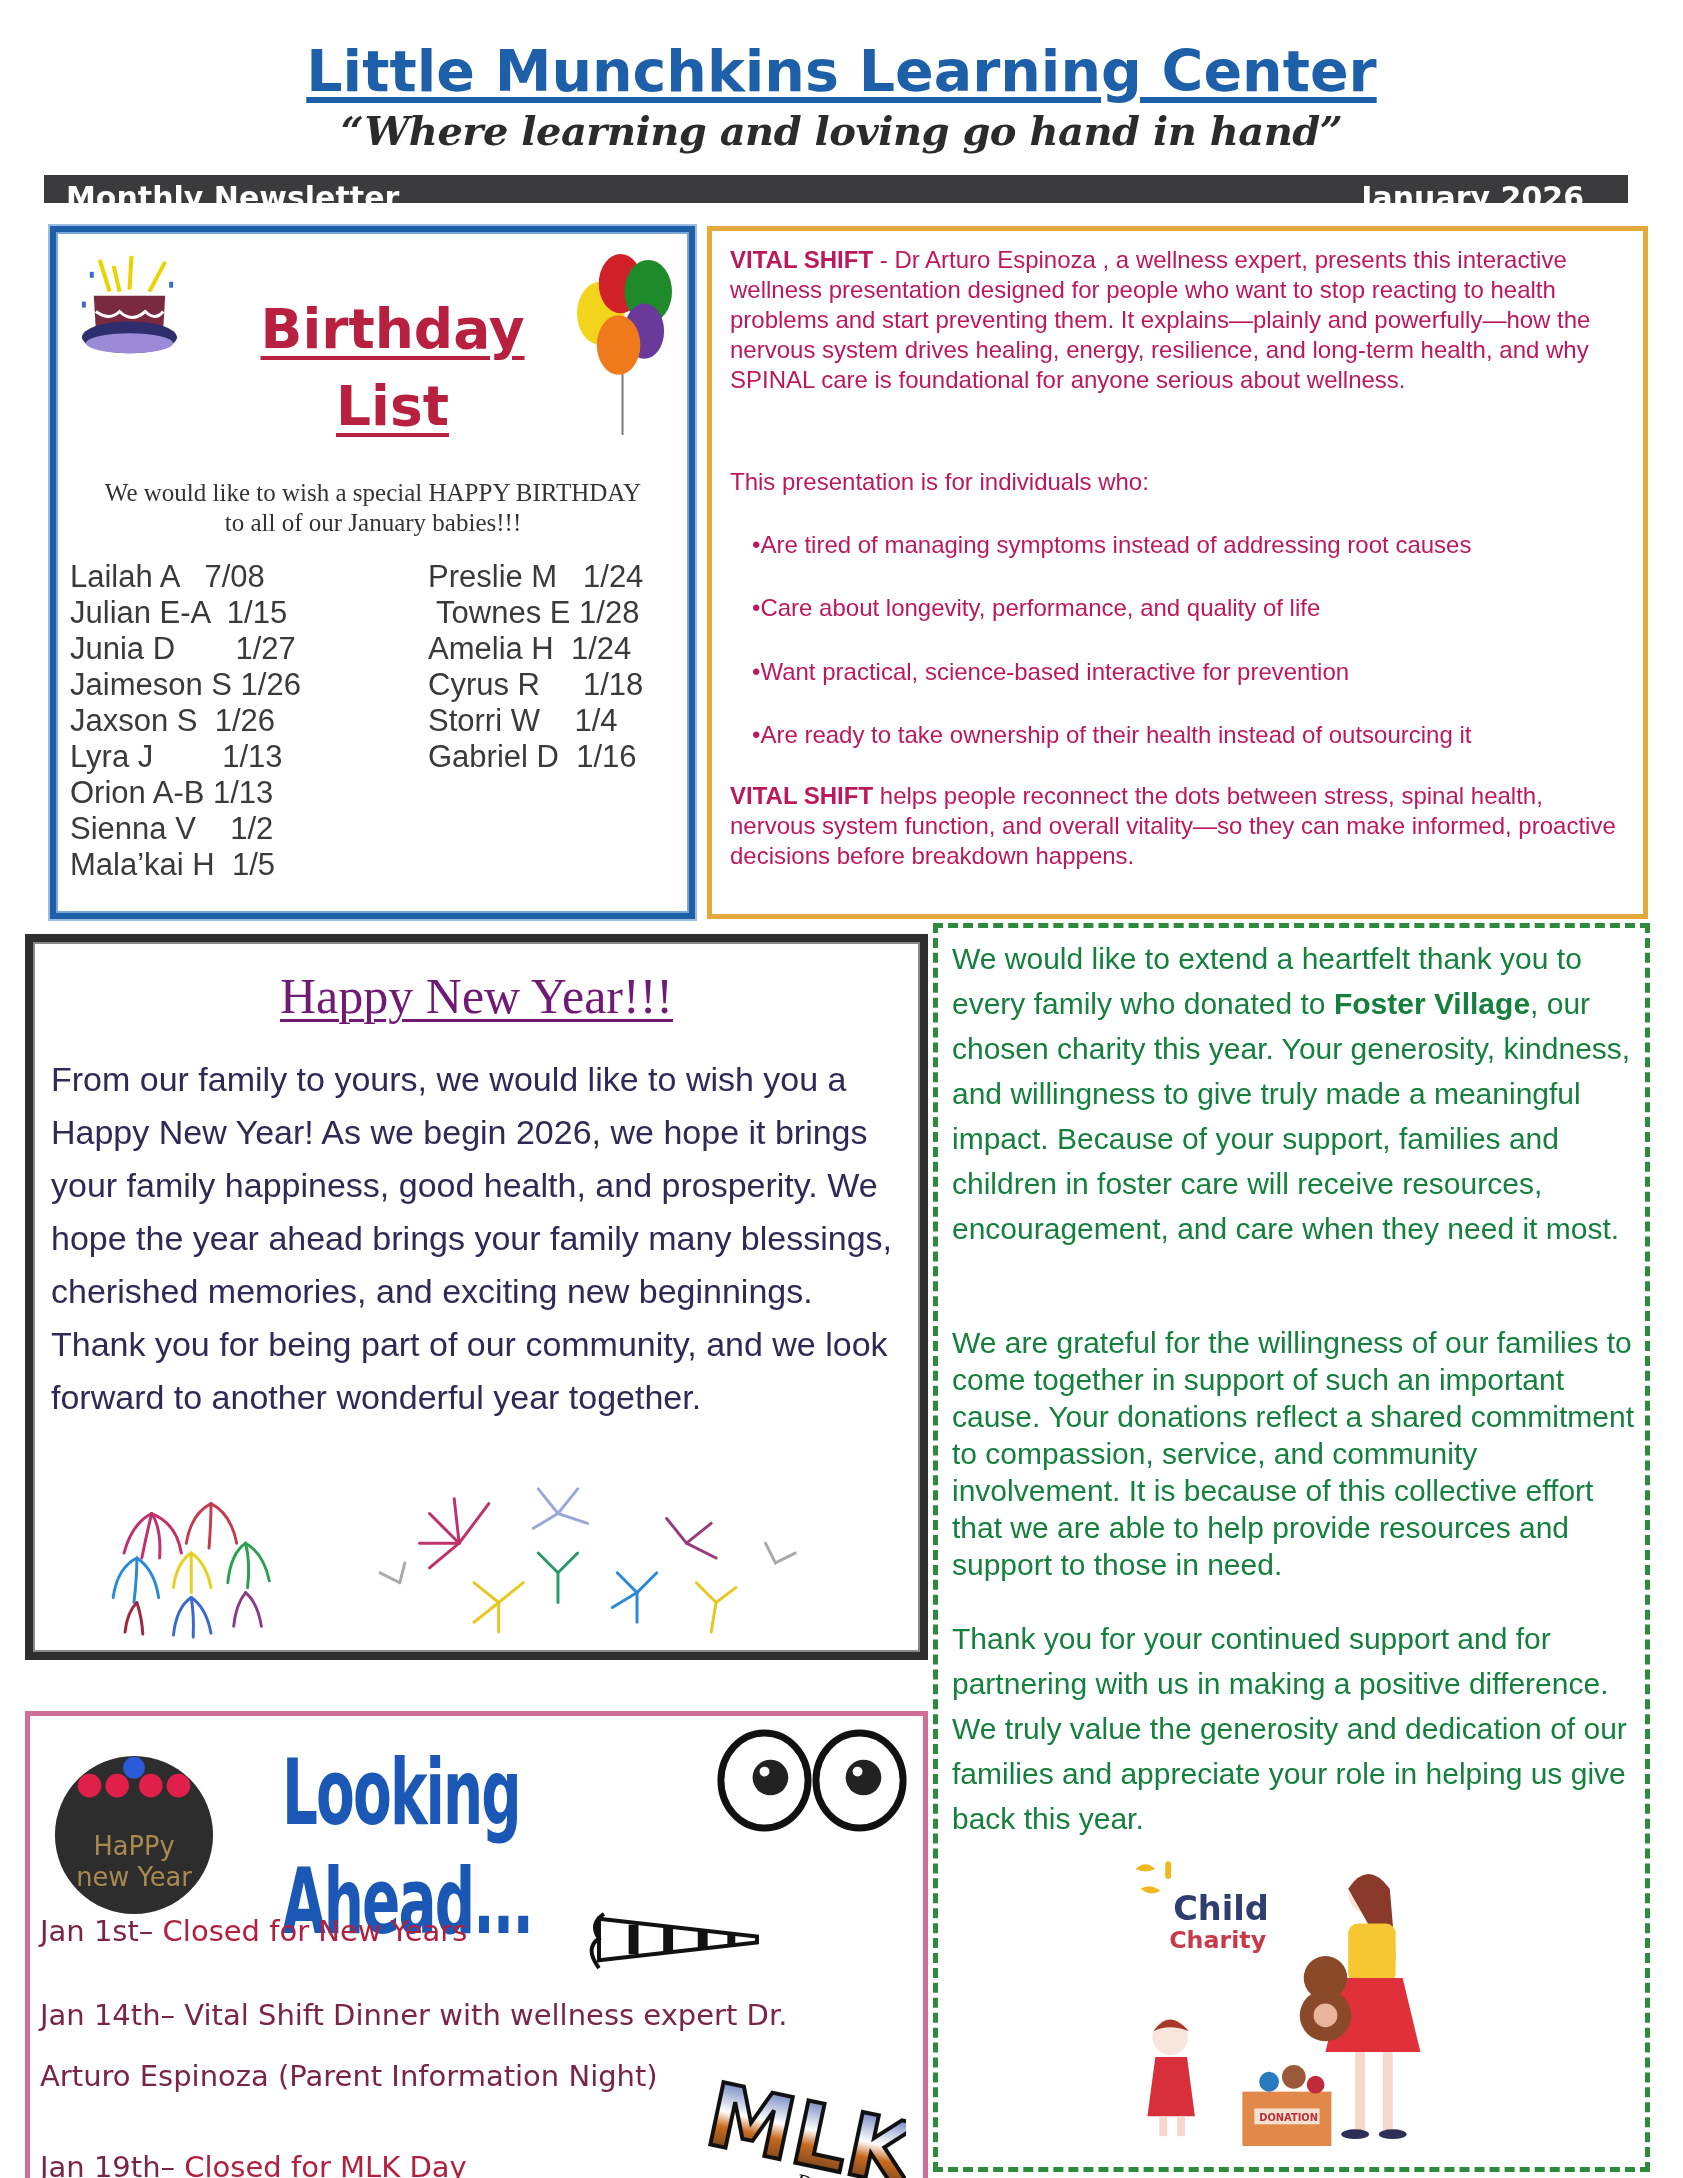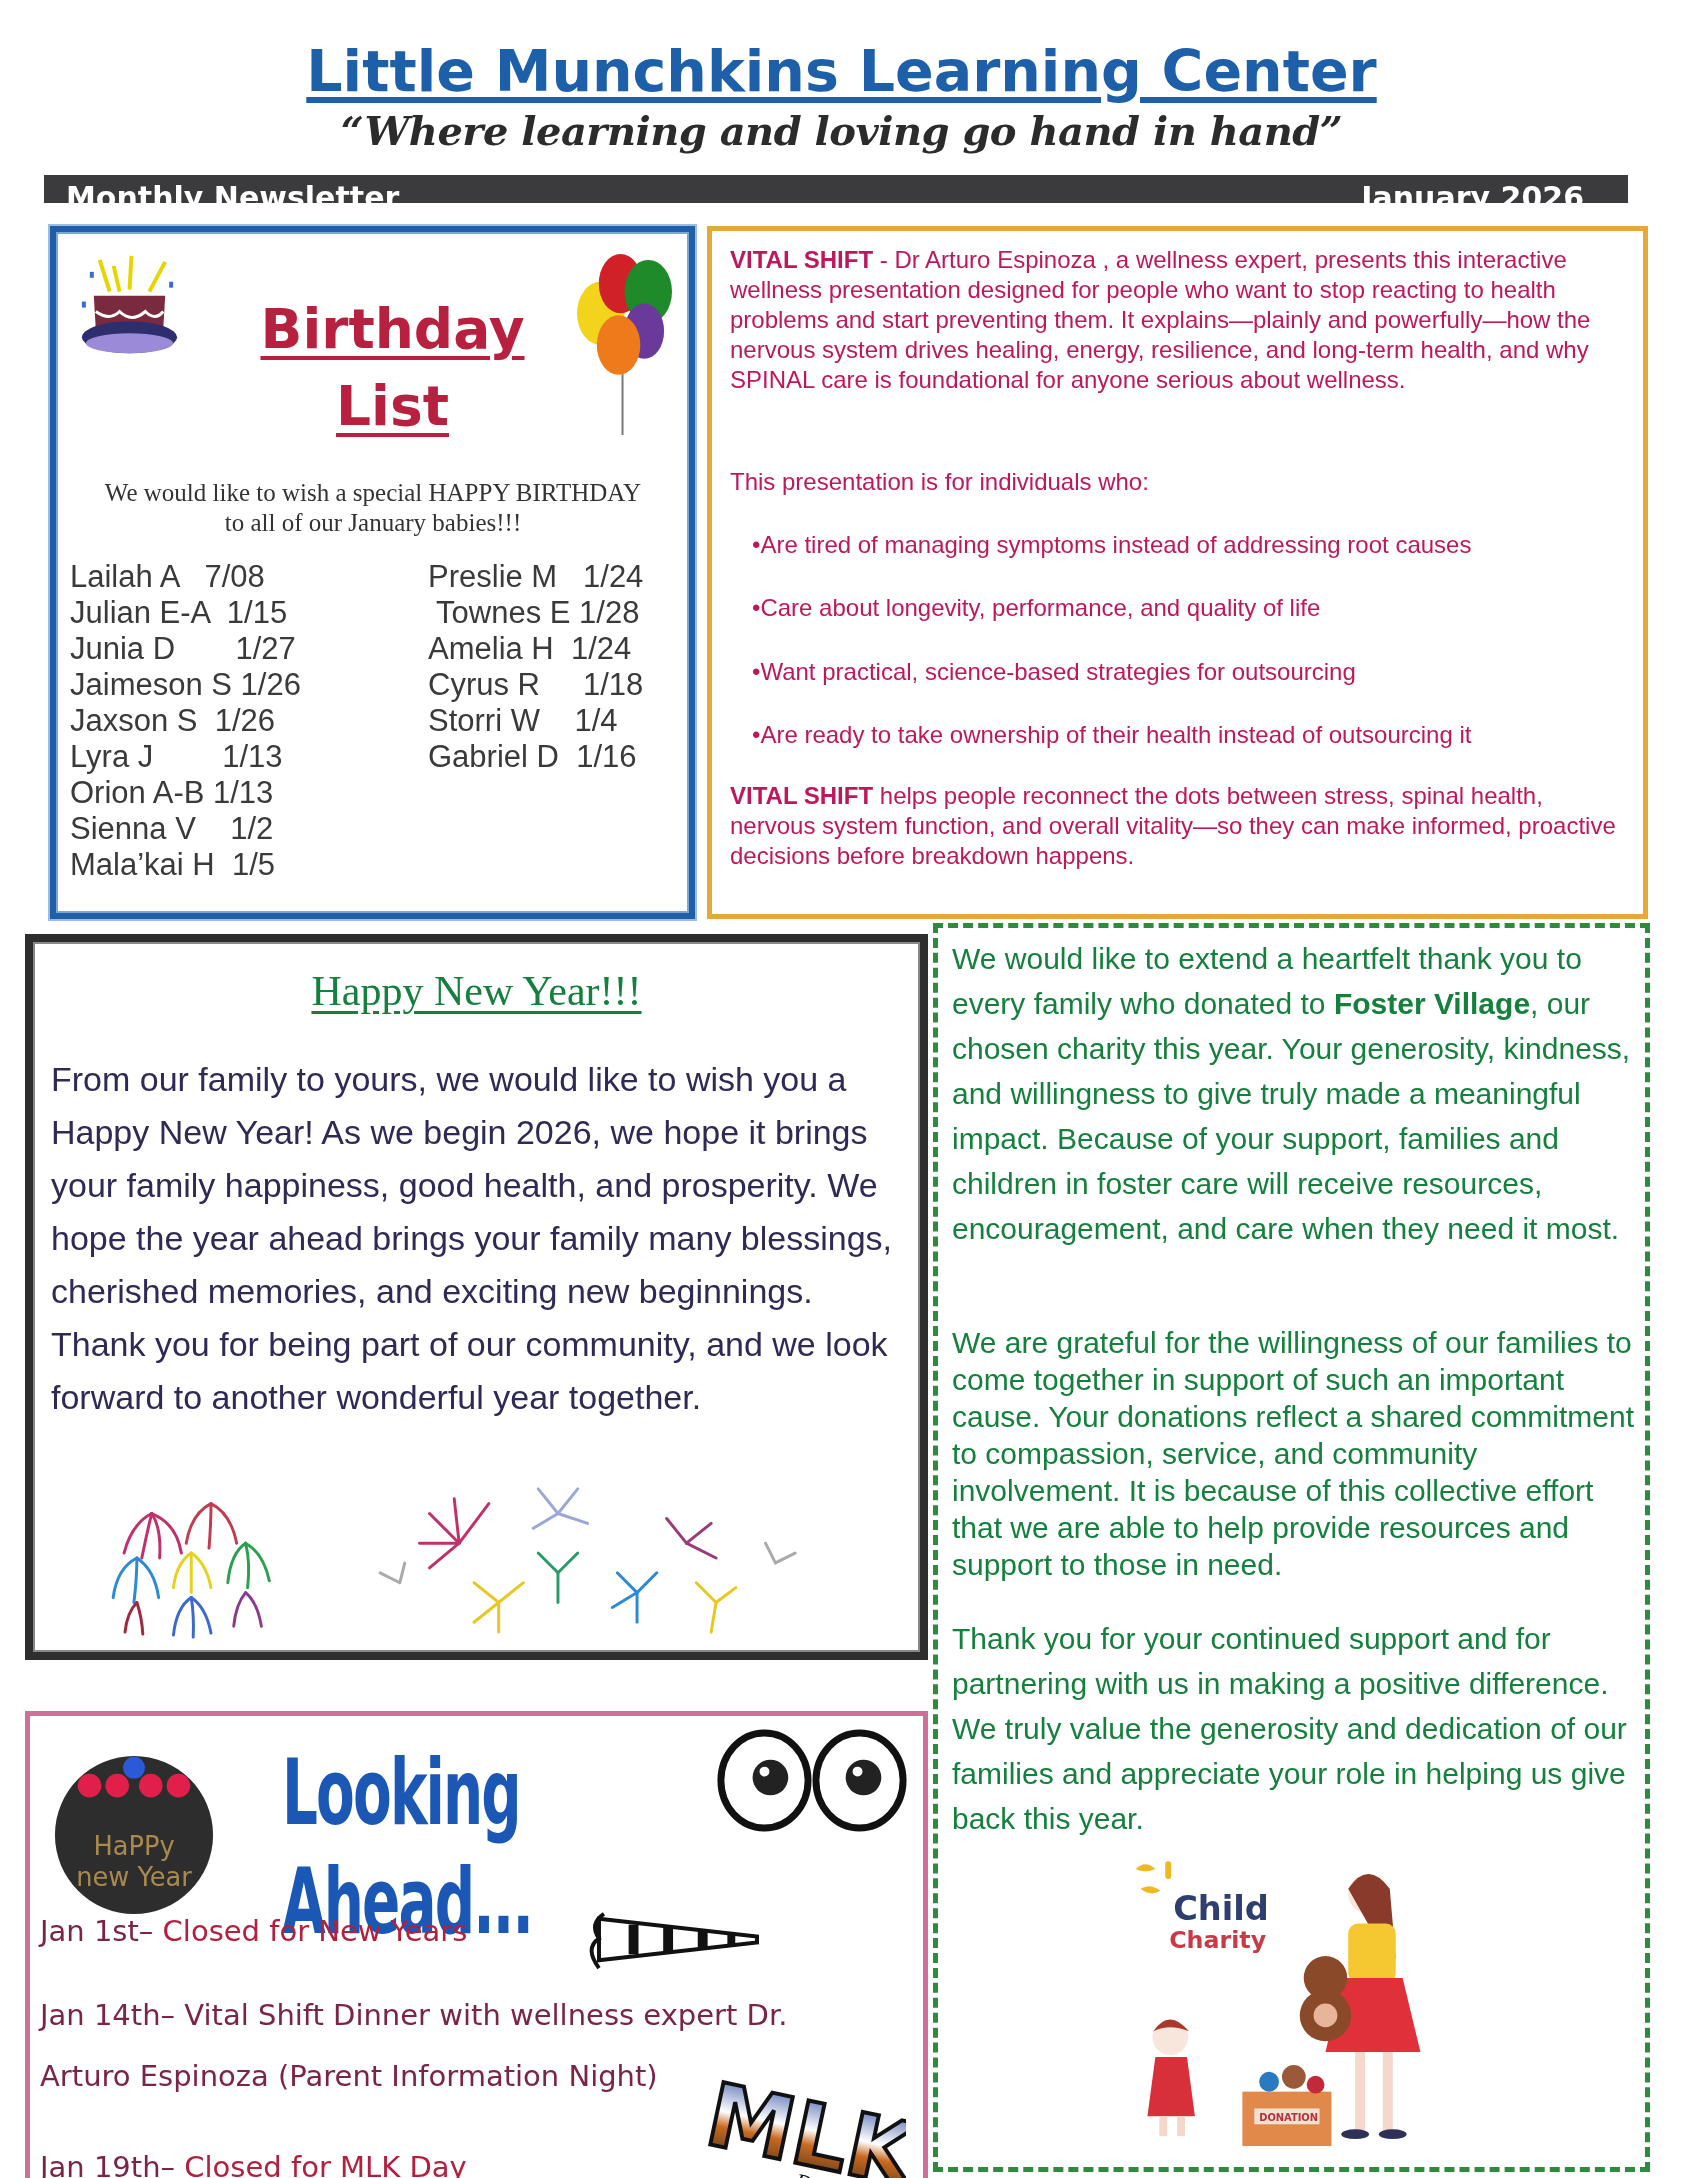--- a/index.html
+++ b/index.html
@@ -44,21 +44,21 @@
   #vital b { font-weight: bold; }
   #v-intro { left: 18px; top: 14px; width: 901px; }
   #v-lead { left: 18px; top: 236px; width: 901px; }
   .v-bullet { left: 40px; width: 891px; }
   #v-outro { left: 18px; top: 550px; width: 901px; }
 
   
   #ny { left: 25px; top: 934px; width: 903px; height: 726px; border: 8px solid #2e2e2e;
     box-shadow: inset 0 0 0 2px #888; }
   #ny-title { left: 0; width: 887px; top: 25px; text-align: center;
-    font-family: "Liberation Serif", serif; font-size: 42px; color: #15803d; }
+    font-family: "Liberation Serif", serif; font-size: 50px; color: #701a75; }
   #ny-title span { text-decoration: underline; text-decoration-thickness: 3px; text-underline-offset: 6px; }
   #ny-body { left: 18px; top: 111px; width: 861px; font-size: 34px; line-height: 53px; color: #2f2a55; }
   #fw1 { left: 59px; top: 532px; width: 238px; height: 168px; }
   #fw2 { left: 327px; top: 532px; width: 475px; height: 168px; }
 
   
   #charity { left: 933px; top: 923px; width: 717px; height: 1249px;
     border: 5px dashed #2e8b3e; }
   #charity .txt { left: 14px; width: 683px; font-size: 30px; line-height: 45px; color: #15803d; }
   #c-p1 { top: 8px; }
@@ -144,21 +144,21 @@
     <div class="row">Storri W    1/4</div>
     <div class="row">Gabriel D  1/16</div>
   </div>
 </div>
 
 <div id="vital" class="abs">
   <div id="v-intro" class="abs txt"><b>VITAL SHIFT</b><span> -  Dr Arturo Espinoza , a wellness expert,  presents this interactive wellness presentation designed for people who want to stop reacting to health problems and start preventing them. It explains—plainly and powerfully—how the nervous system drives healing, energy, resilience, and long-term health, and why SPINAL  care is foundational for anyone serious about wellness.</span></div>
   <div id="v-lead" class="abs txt">This presentation is for individuals who:</div>
   <div class="abs txt v-bullet" style="top:299px">•Are tired of managing symptoms instead of addressing root causes</div>
   <div class="abs txt v-bullet" style="top:362px">•Care about longevity, performance, and quality of life</div>
-  <div class="abs txt v-bullet" style="top:426px">•Want practical, science-based strategies for outsourcing</div>
+  <div class="abs txt v-bullet" style="top:426px">•Want practical, science-based interactive for prevention</div>
   <div class="abs txt v-bullet" style="top:489px">•Are ready to take ownership of their health instead of outsourcing it</div>
   <div id="v-outro" class="abs txt"><b>VITAL SHIFT</b><span> helps people reconnect the dots between stress, spinal health, nervous system function, and overall vitality—so they can make informed, proactive decisions before breakdown happens.</span></div>
 </div>
 
 <div id="ny" class="abs">
   <div id="ny-title" class="abs"><span>Happy New Year!!!</span></div>
   <div id="ny-body" class="abs">From our family to yours, we would like to wish you a Happy New Year! As we begin 2026, we hope it brings your family happiness, good health, and prosperity. We hope the year ahead brings your family many blessings, cherished memories, and exciting new beginnings. Thank you for being part of our community, and we look forward to another wonderful year together.</div>
   <svg id="fw1" class="abs" viewBox="0 0 240 170">
     <g fill="none" stroke-width="3" stroke-linecap="round">
       <g stroke="#c0306a">

